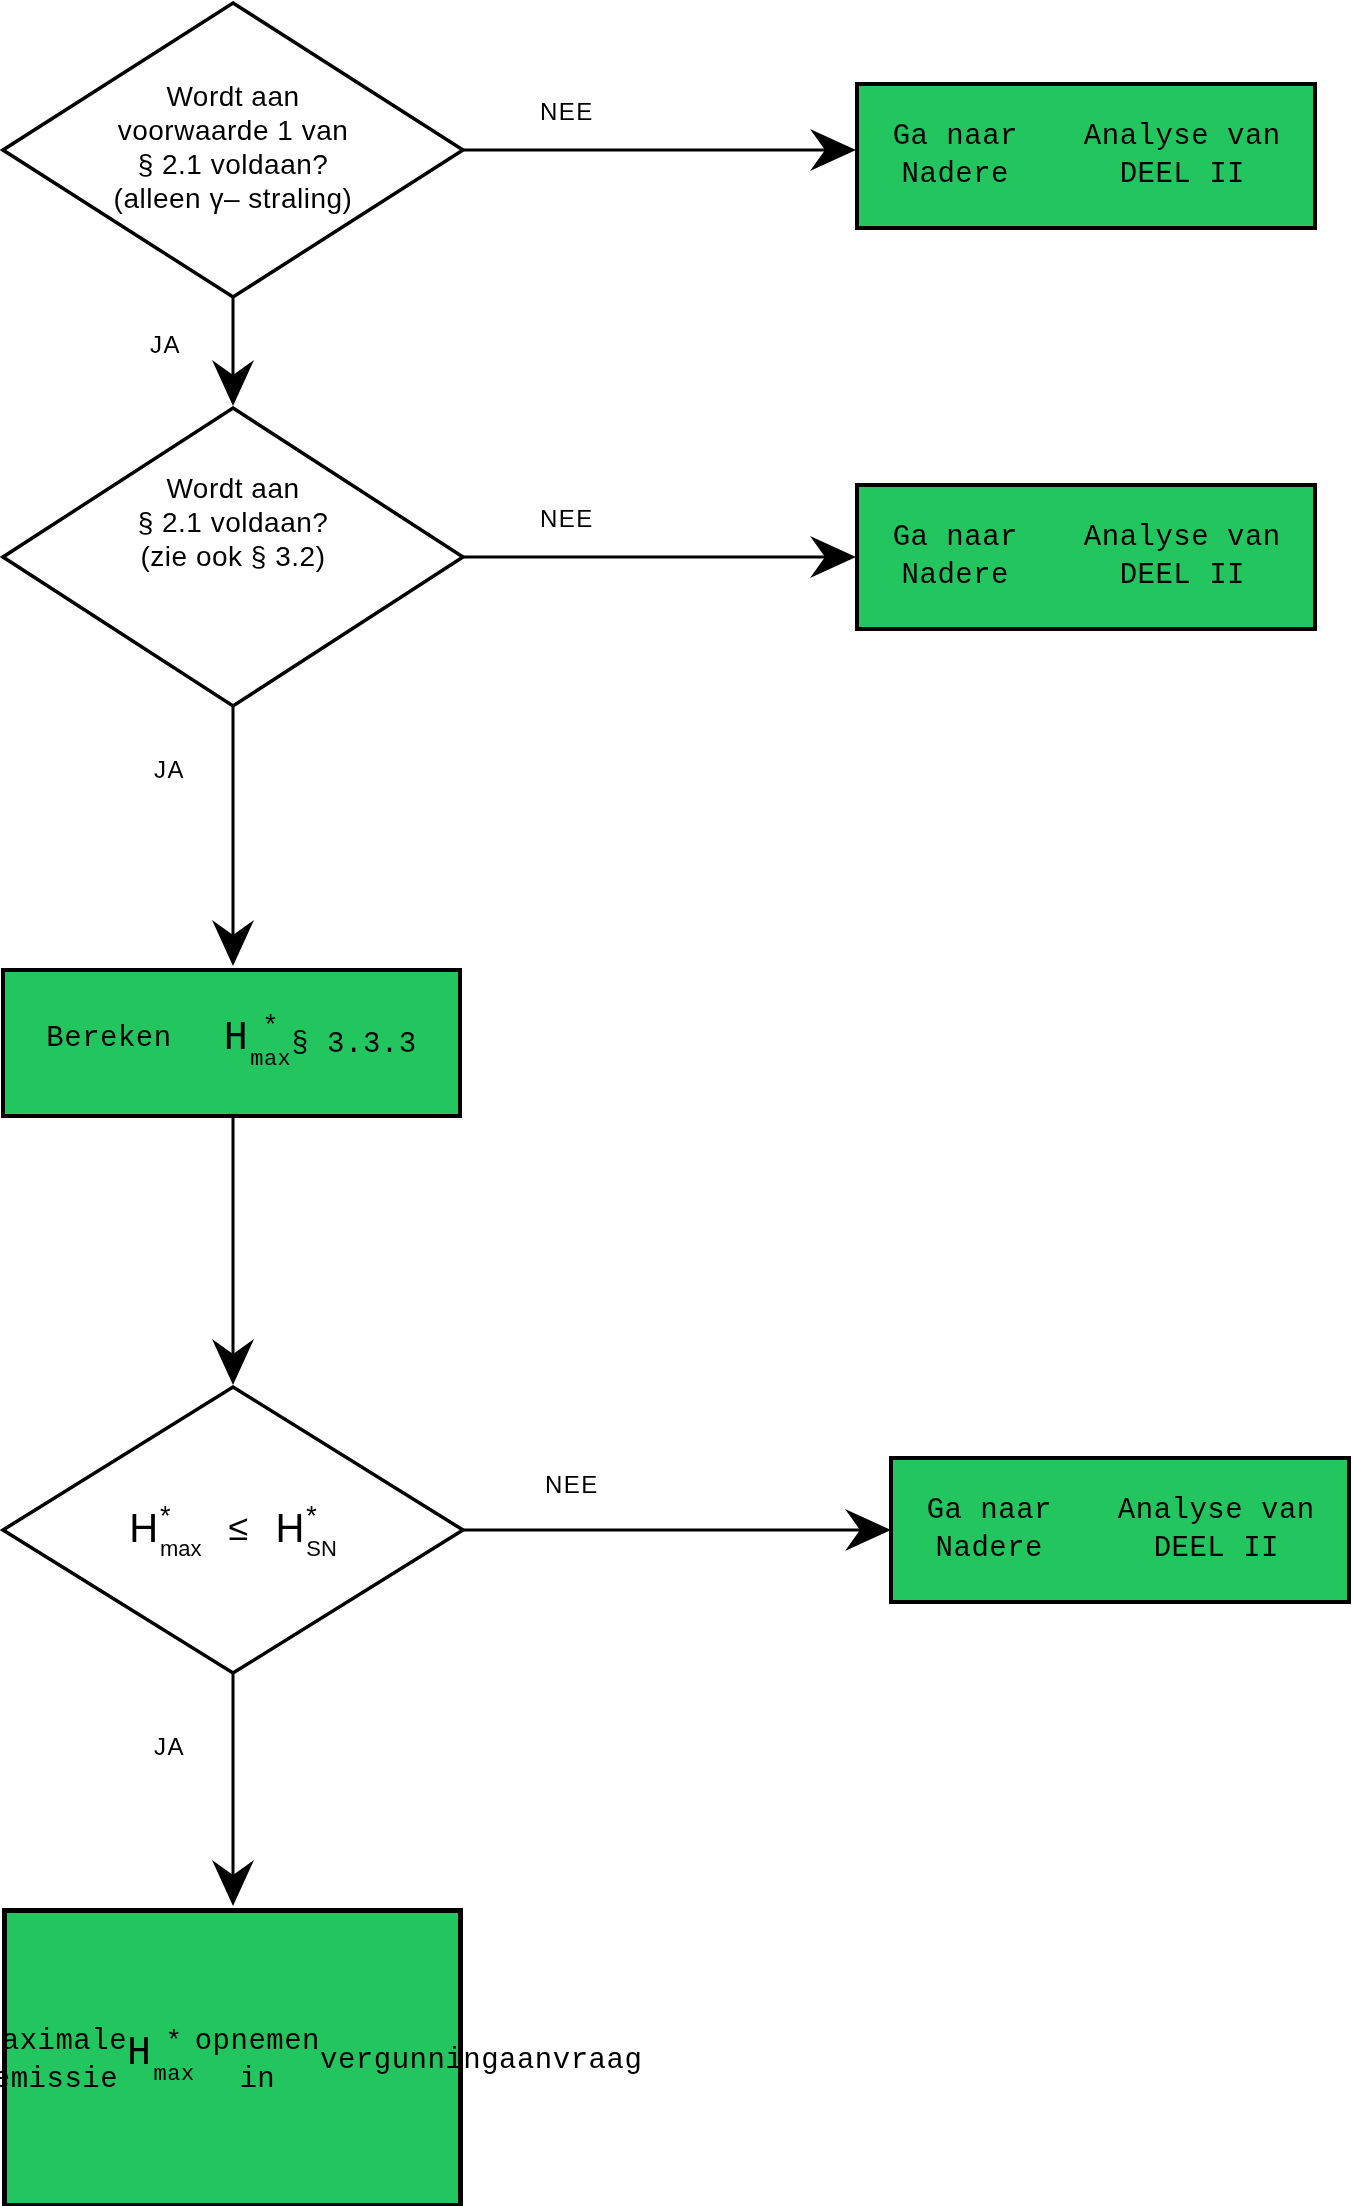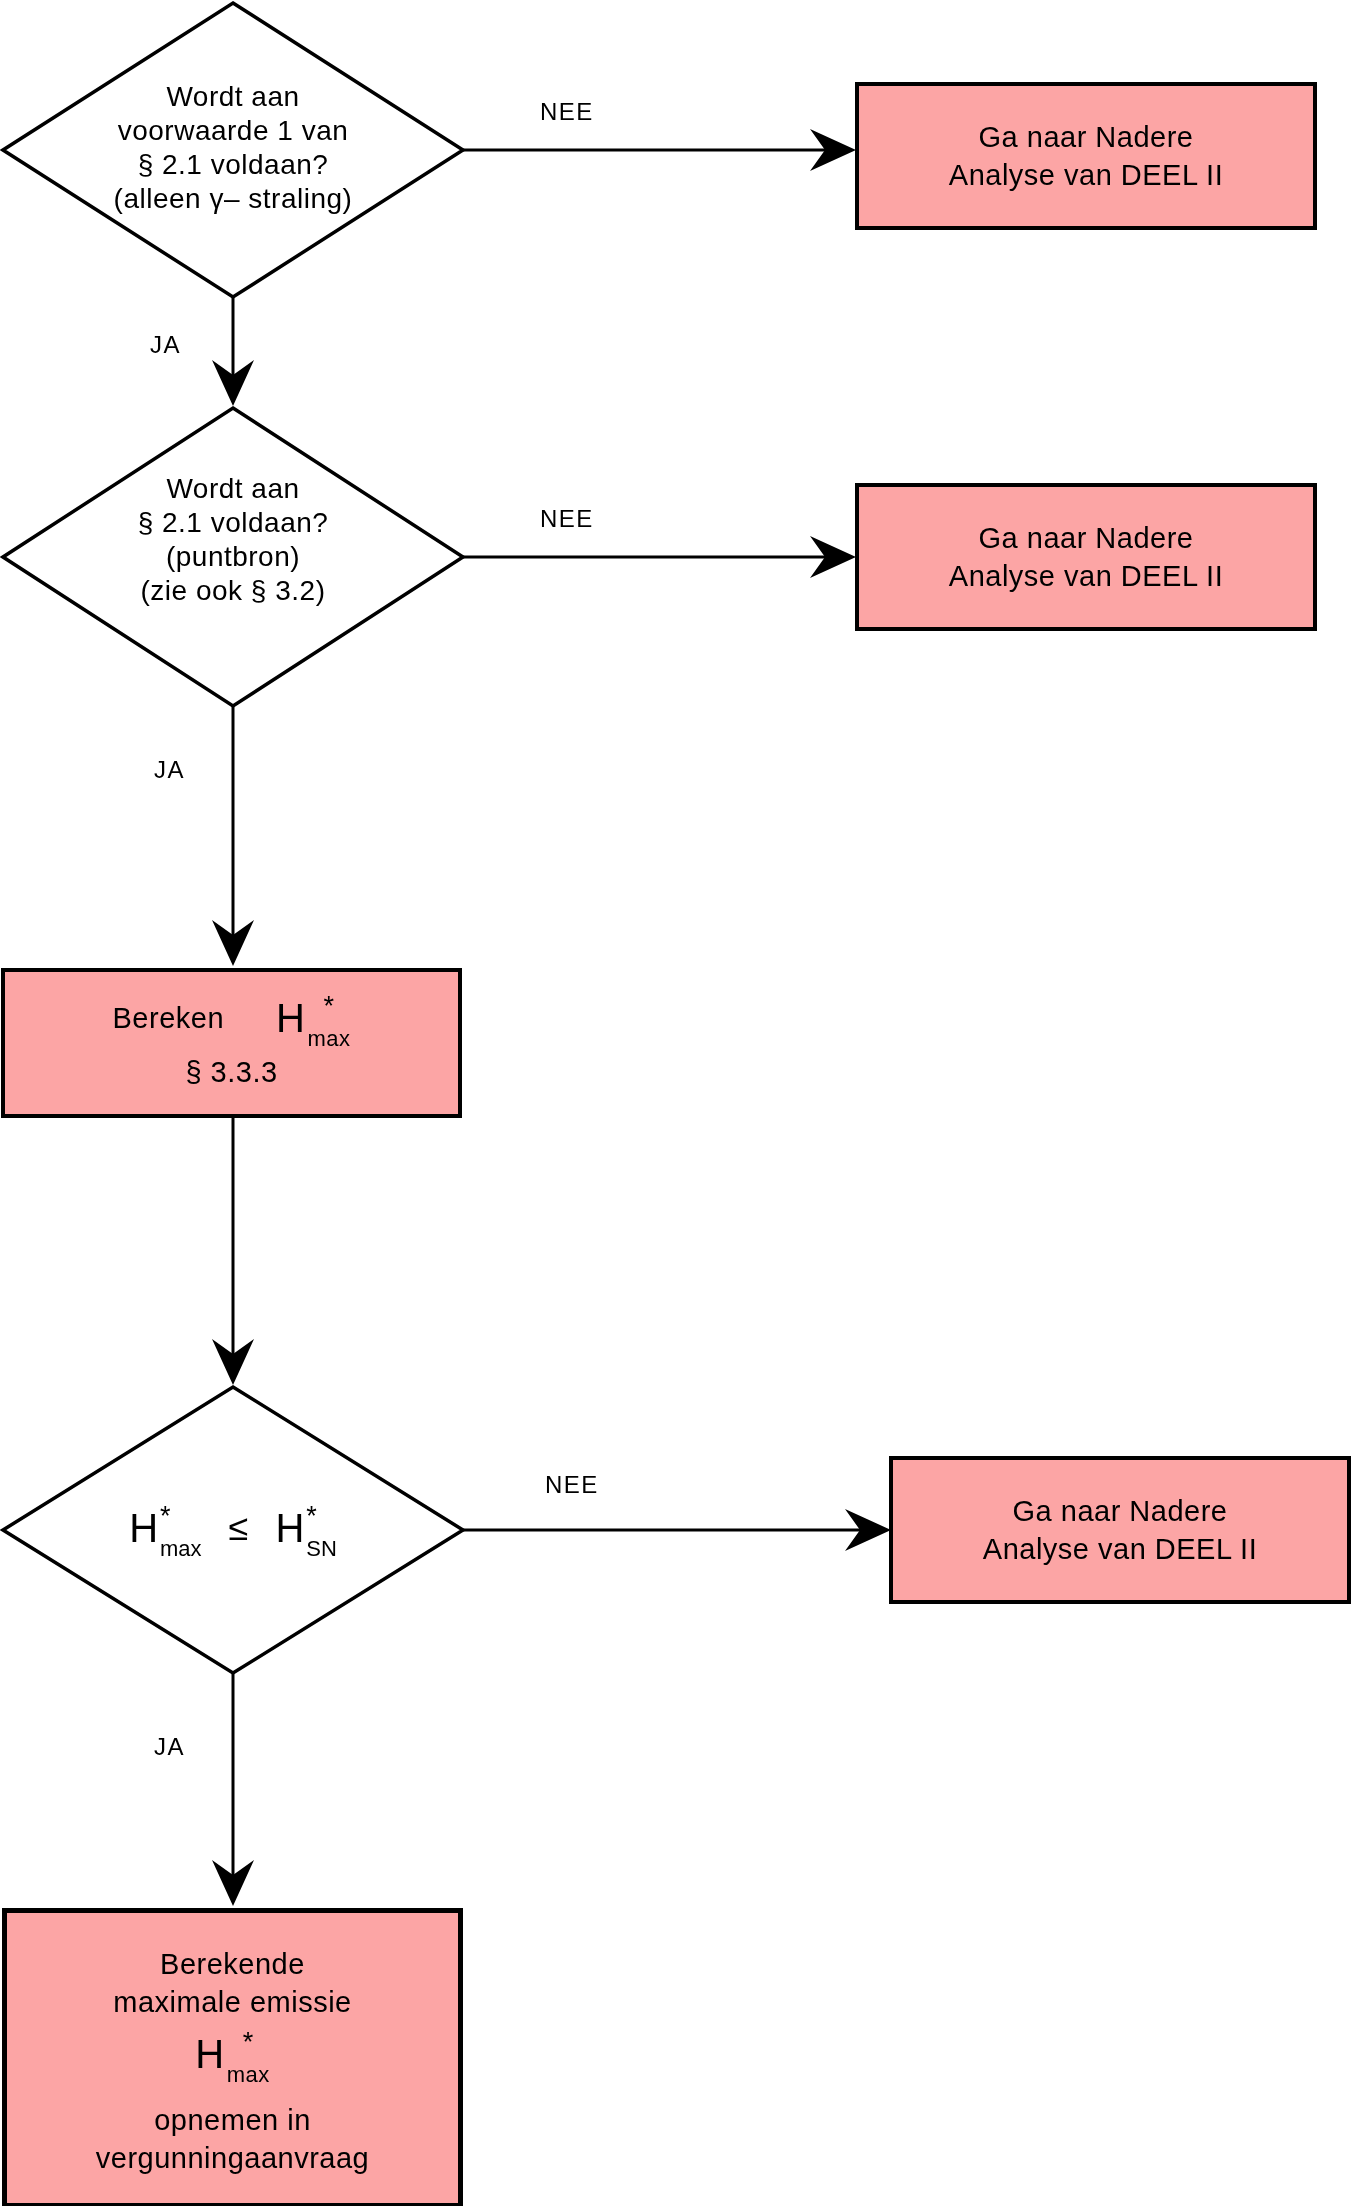--- a/index.html
+++ b/index.html
@@ -21,29 +21,30 @@
     position:absolute;
     text-align:center;
     font-size:28px;
     line-height:34px;
     letter-spacing:0.5px;
   }
   .rect-box {
     position:absolute;
     box-sizing:border-box;
     border:4px solid #000000;
-    background:#fca5a5;
+    background:#22c55e;
     display:flex;
-    flex-direction:column;
+    flex-direction:row;
     align-items:center;
     justify-content:center;
     text-align:center;
     font-size:29px;
     line-height:38px;
     letter-spacing:0.5px;
+    font-family:Liberation Mono, monospace;
   }
   .edge-label {
     position:absolute;
     font-size:24px;
     line-height:34px;
     letter-spacing:1.5px;
   }
 
   
   .hterm { display:inline-flex; align-items:flex-start; }
@@ -113,21 +114,20 @@
   <div class="node-label" style="left:13px; top:80px; width:440px;">
     <div>Wordt aan</div>
     <div>voorwaarde 1 van</div>
     <div>§ 2.1 voldaan?</div>
     <div>(alleen γ– straling)</div>
   </div>
 
   <div class="node-label" style="left:13px; top:472px; width:440px;">
     <div>Wordt aan</div>
     <div>§ 2.1 voldaan?</div>
-    <div>(puntbron)</div>
     <div>(zie ook § 3.2)</div>
   </div>
 
   <div class="cmp-row" style="left:3px; top:1505px; width:460px;">
     <span class="hterm">
       <span class="hbase">H</span>
       <span class="hstack">
         <span class="hsup">*</span>
         <span class="hsub">max</span>
       </span>

